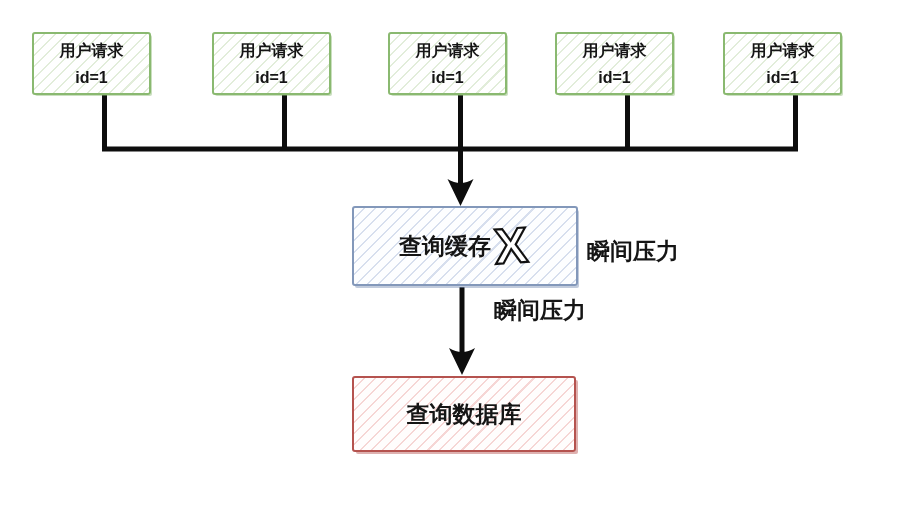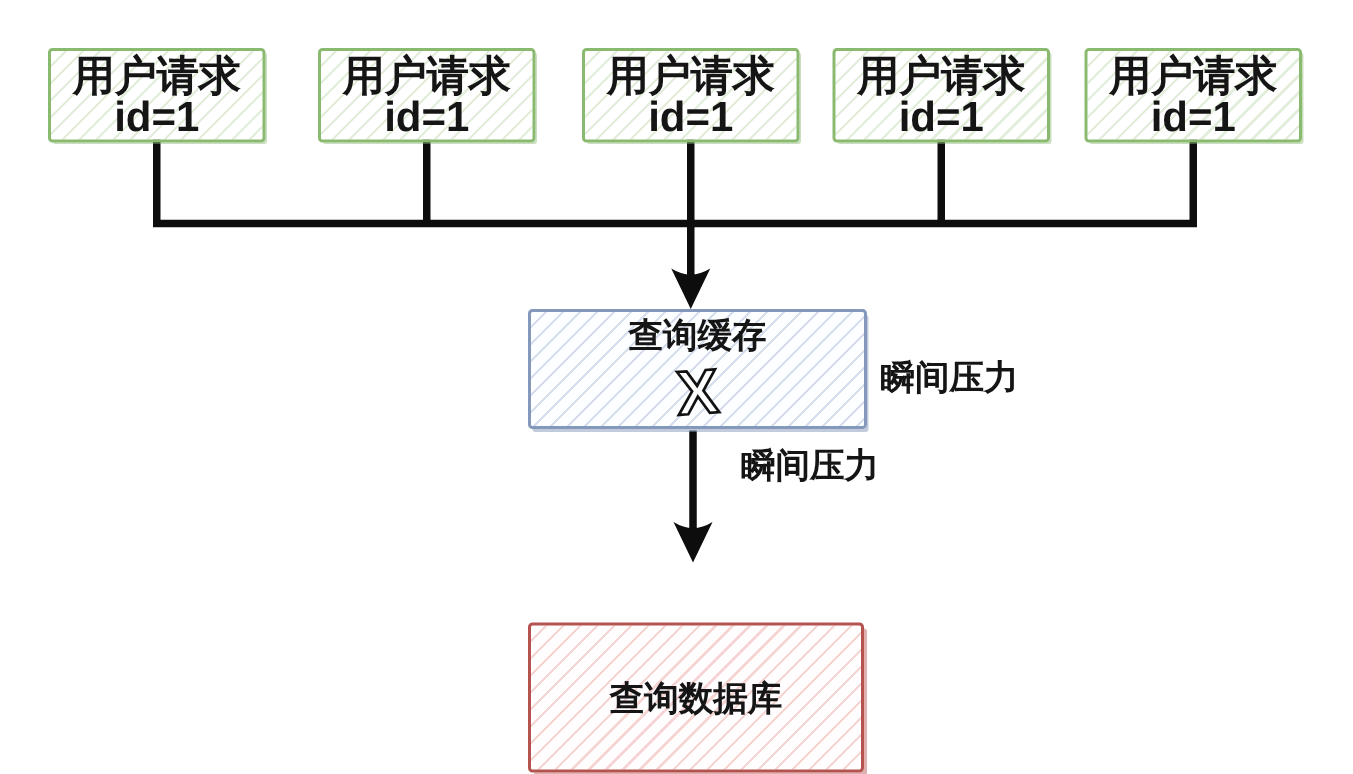--- a/index.html
+++ b/index.html
@@ -33,56 +33,55 @@
     flex-direction: column;
     align-items: center;
     justify-content: center;
     font-weight: bold;
     text-align: center;
     color: #151515;
   }
   
   .req {
     top: 32px;
-    width: 145px;
+    width: 119px;
     height: 63px;
     border-color: #8ab970;
     background: repeating-linear-gradient(135deg, #ffffff 0px, #ffffff 6.5px, #e2edda 6.5px, #e2edda 8px);
     box-shadow: 2px 2px 0 -1px rgba(138, 185, 112, 0.45);
-    font-size: 28px;
+    font-size: 16px;
     line-height: 27px;
   }
   .req-1 { left: 32px; }
   .req-2 { left: 212px; }
   .req-3 { left: 388px; }
   .req-4 { left: 555px; }
   .req-5 { left: 723px; }
   
   .cache-box {
     left: 352px;
     top: 206px;
     width: 226px;
     height: 80px;
-    flex-direction: column;
+    flex-direction: row;
     border-color: #8398ba;
     background: repeating-linear-gradient(135deg, #fdfeff 0px, #fdfeff 6.5px, #d7dfee 6.5px, #d7dfee 8px);
     box-shadow: 2px 3px 0 -1px rgba(131, 152, 186, 0.5);
     font-size: 23px;
   }
   
   .db-box {
     left: 352px;
     top: 376px;
     width: 224px;
-    height: 100px;
+    height: 76px;
     border-color: #b5534f;
     background: repeating-linear-gradient(135deg, #fffdfd 0px, #fffdfd 6.5px, #f6d6d5 6.5px, #f6d6d5 8px);
     box-shadow: 3px 3px 0 -1px rgba(181, 83, 79, 0.45);
     font-size: 23px;
-    margin-top: 39px;
   }
   .fail-x-icon {
     display: block;
     width: 40px;
     height: 54px;
   }
   .annotation {
     position: absolute;
     font-weight: bold;
     font-size: 23px;

